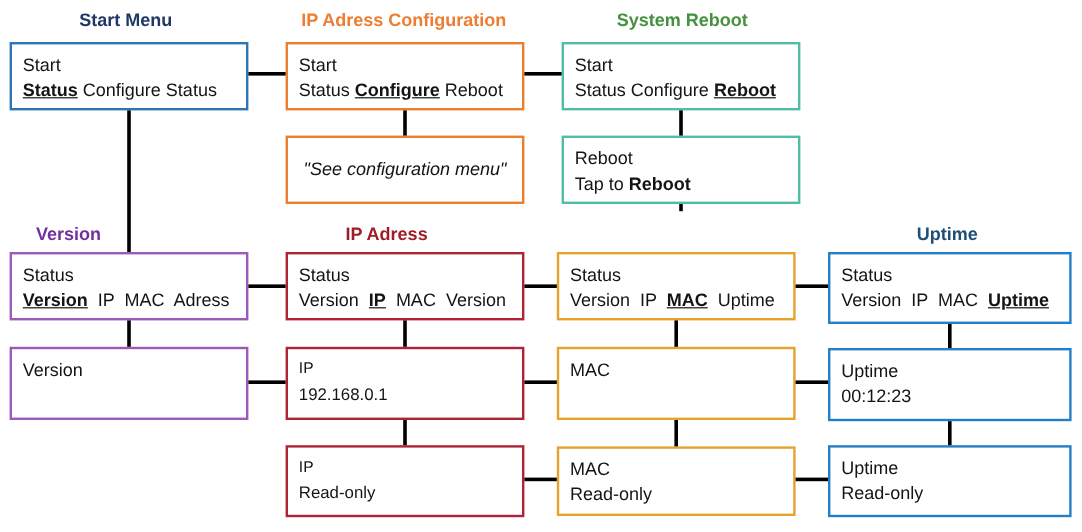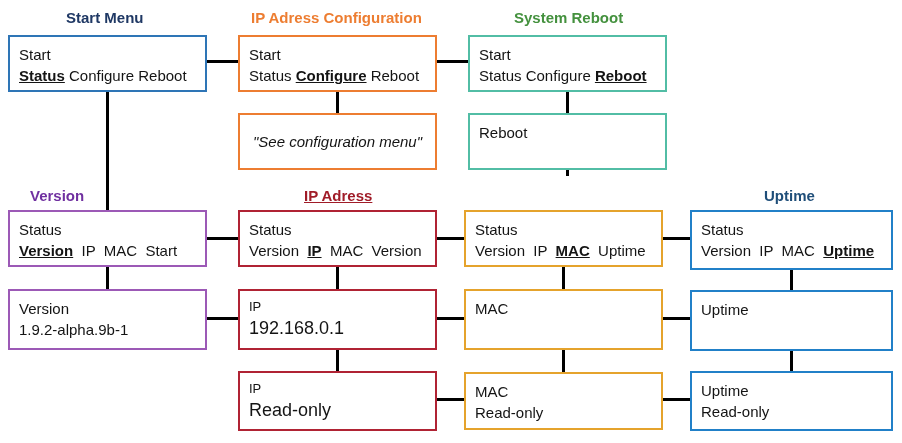--- a/index.html
+++ b/index.html
@@ -24,96 +24,97 @@
   .b-teal{border-color:#52BDA5}
   .b-purple{border-color:#9C59B6}
   .b-red{border-color:#B02334}
   .b-gold{border-color:#E5A32C}
   .b-bblue{border-color:#2180C8}
   .l2{white-space:pre-wrap;}
   .em{font-weight:bold;text-decoration:underline;}
   .em-nb{font-weight:bold;}
   .center-it{display:flex;align-items:center;justify-content:center;font-style:italic;padding:0;}
   .lbl-sm{font-size:13px;line-height:18px;}
-  .val-lg{font-size:18px;line-height:24px;}
+  .val-lg{font-size:14px;line-height:24px;}
   .hline,.vline{position:absolute;background:#000000;}
   .hline{height:3px;}
   .vline{width:3px;}
 </style>
 </head>
 <body>
 
 <div class="canvas">
 
   <div class="title t-navy" style="left:66px;top:9px;">Start Menu</div>
   <div class="title t-green" style="left:514px;top:9px;">System Reboot</div>
   <div class="title t-orange" style="left:251px;top:9px;">IP Adress Configuration</div>
   <div class="title t-purple" style="left:30px;top:187px;">Version</div>
-  <div class="title t-red" style="left:304px;top:187px;text-decoration:underline;">IP Adress</div>
+  <div class="title t-red" style="left:288px;top:187px;">IP Adress</div>
   <div class="title t-blue" style="left:764px;top:187px;">Uptime</div>
 
   <div class="box b-blue" style="left:8px;top:35px;width:199px;height:57px;">
     <div>Start</div>
-    <div class="l2"><span></span><span class="em">Status</span><span> Configure Reboot</span></div>
+    <div class="l2"><span></span><span class="em">Status</span><span> Configure Status</span></div>
   </div>
 
   <div class="box b-orange" style="left:238px;top:35px;width:199px;height:57px;">
     <div>Start</div>
     <div class="l2"><span>Status </span><span class="em">Configure</span><span> Reboot</span></div>
   </div>
 
   <div class="box b-teal" style="left:468px;top:35px;width:199px;height:57px;">
     <div>Start</div>
     <div class="l2"><span>Status Configure </span><span class="em">Reboot</span><span></span></div>
   </div>
 
   <div class="box b-orange center-it" style="left:238px;top:113px;width:199px;height:57px;">
     <span>"See configuration menu"</span>
   </div>
 
   <div class="box b-teal" style="left:468px;top:113px;width:199px;height:57px;">
     <div>Reboot</div>
+    <div class="l2"><span>Tap to </span><span class="em-nb">Reboot</span><span></span></div>
   </div>
 
   <div class="box b-purple" style="left:8px;top:210px;width:199px;height:57px;">
     <div>Status</div>
-    <div class="l2"><span></span><span class="em">Version</span><span>  IP  MAC  Start</span></div>
+    <div class="l2"><span></span><span class="em">Version</span><span>  IP  MAC  Adress</span></div>
   </div>
 
   <div class="box b-red" style="left:238px;top:210px;width:199px;height:57px;">
     <div>Status</div>
     <div class="l2"><span>Version  </span><span class="em">IP</span><span>  MAC  Version</span></div>
   </div>
 
   <div class="box b-gold" style="left:464px;top:210px;width:199px;height:57px;">
     <div>Status</div>
     <div class="l2"><span>Version  IP  </span><span class="em">MAC</span><span>  Uptime</span></div>
   </div>
 
   <div class="box b-bblue" style="left:690px;top:210px;width:203px;height:60px;">
     <div>Status</div>
     <div class="l2"><span>Version  IP  MAC  </span><span class="em">Uptime</span><span></span></div>
   </div>
 
   <div class="box b-purple" style="left:8px;top:289px;width:199px;height:61px;">
     <div>Version</div>
-    <div>1.9.2-alpha.9b-1</div>
   </div>
 
   <div class="box b-red" style="left:238px;top:289px;width:199px;height:61px;">
     <div class="lbl-sm">IP</div>
     <div class="val-lg">192.168.0.1</div>
   </div>
 
   <div class="box b-gold" style="left:464px;top:289px;width:199px;height:61px;">
     <div>MAC</div>
   </div>
 
   <div class="box b-bblue" style="left:690px;top:290px;width:203px;height:61px;">
     <div>Uptime</div>
+    <div>00:12:23</div>
   </div>
 
   <div class="box b-red" style="left:238px;top:371px;width:199px;height:60px;">
     <div class="lbl-sm">IP</div>
     <div class="val-lg">Read-only</div>
   </div>
 
   <div class="box b-gold" style="left:464px;top:372px;width:199px;height:58px;">
     <div>MAC</div>
     <div>Read-only</div>

